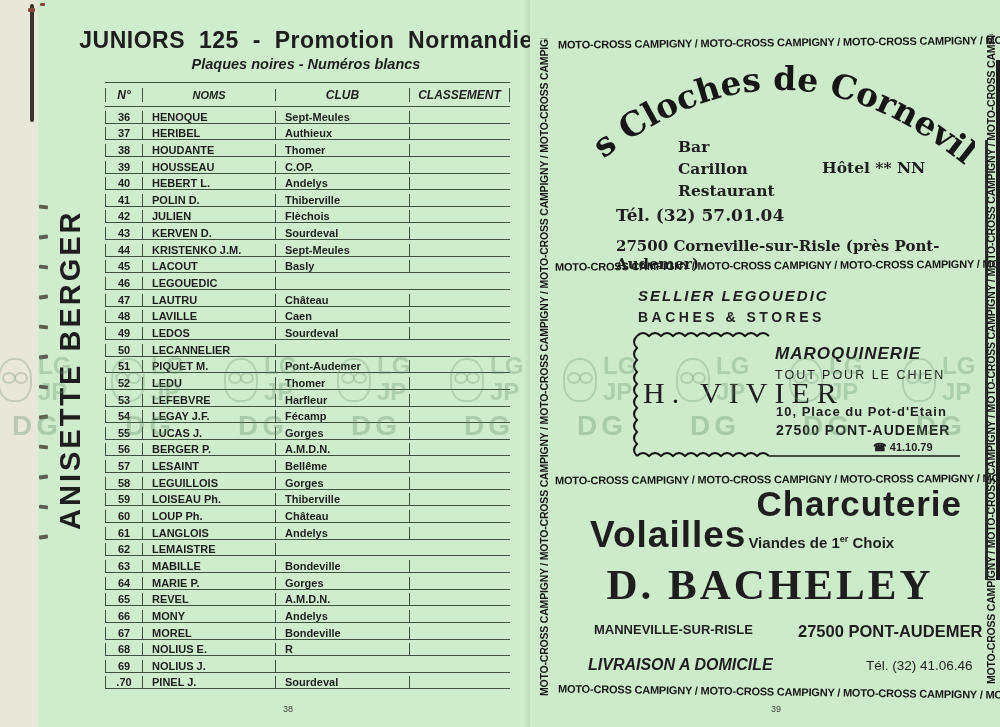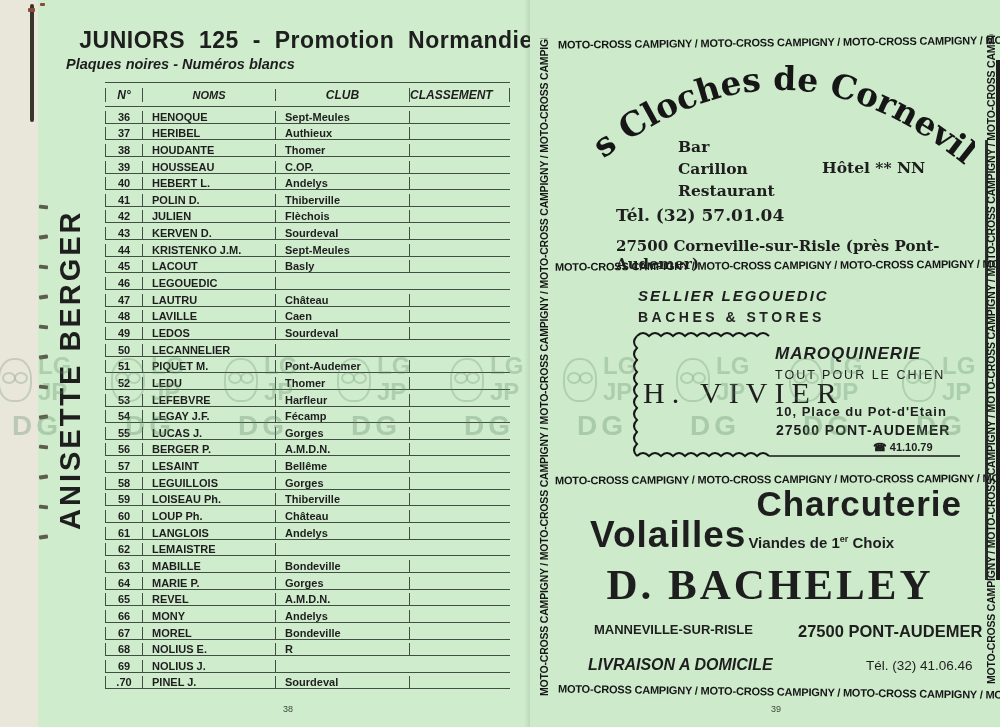--- a/index.html
+++ b/index.html
@@ -10,21 +10,21 @@
   
   .page { position:absolute; top:0; height:727px; background:#cfeccd; }
   #left-page  { left:38px;  width:492px; }
   #right-page { left:530px; width:470px; background:#cdeacb; }
   #spine { position:absolute; left:524px; top:0; width:16px; height:727px;
            background:linear-gradient(90deg, rgba(90,110,90,0) 0%, rgba(90,110,90,.18) 45%, rgba(255,255,255,.25) 60%, rgba(90,110,90,0) 100%); }
 
   
   .lp-title { position:absolute; left:28px; top:27px; width:480px; text-align:center;
               font-size:23px; font-weight:bold; letter-spacing:.5px; word-spacing:7px; }
-  .lp-subtitle { position:absolute; left:28px; top:56px; width:480px; 
+  .lp-subtitle { position:absolute; left:28px; top:56px; width:480px; text-align:center;
                  font-size:14.5px; font-weight:bold; font-style:italic; }
   .side-text { position:absolute; left:16px; top:200px; height:340px; width:48px;
                writing-mode:vertical-rl; transform:rotate(180deg);
                font-size:29px; font-weight:bold; letter-spacing:3px; text-align:center; }
   .edge-strip { position:absolute; left:-8px; top:4px; width:4px; height:118px;
                 background:#3a332c; border-radius:2px; }
   .speck { position:absolute; background:#8a4a3a; border-radius:1px; }
 
   .rtable { position:absolute; left:67px; top:82px; width:405px;
             border-top:1px solid #3f4f42; font-weight:bold; }
@@ -113,21 +113,21 @@
 
     <div class="lp-title">JUNIORS 125 - Promotion Normandie</div>
     <div class="lp-subtitle">Plaques noires - Numéros blancs</div>
     <div class="side-text">ANISETTE BERGER</div>
 
     <div class="rtable">
       <div class="trow thead">
         <div class="c-no">N°</div>
         <div class="c-name" style="text-align:center; padding-left:0;">NOMS</div>
         <div class="c-club" style="text-align:center; padding-left:0;">CLUB</div>
-        <div class="c-class" style="text-align:left;font-style:italic;">CLASSEMENT</div>
+        <div class="c-class" style="text-align:center;font-style:italic;">CLASSEMENT</div>
       </div>
       <div id="tbody">
           <div class="trow tbody-row">
             <div class="c-no">36</div>
             <div class="c-name">HENOQUE</div>
             <div class="c-club">Sept-Meules</div>
             <div class="c-class"></div>
           </div>
           <div class="trow tbody-row">
             <div class="c-no">37</div>

